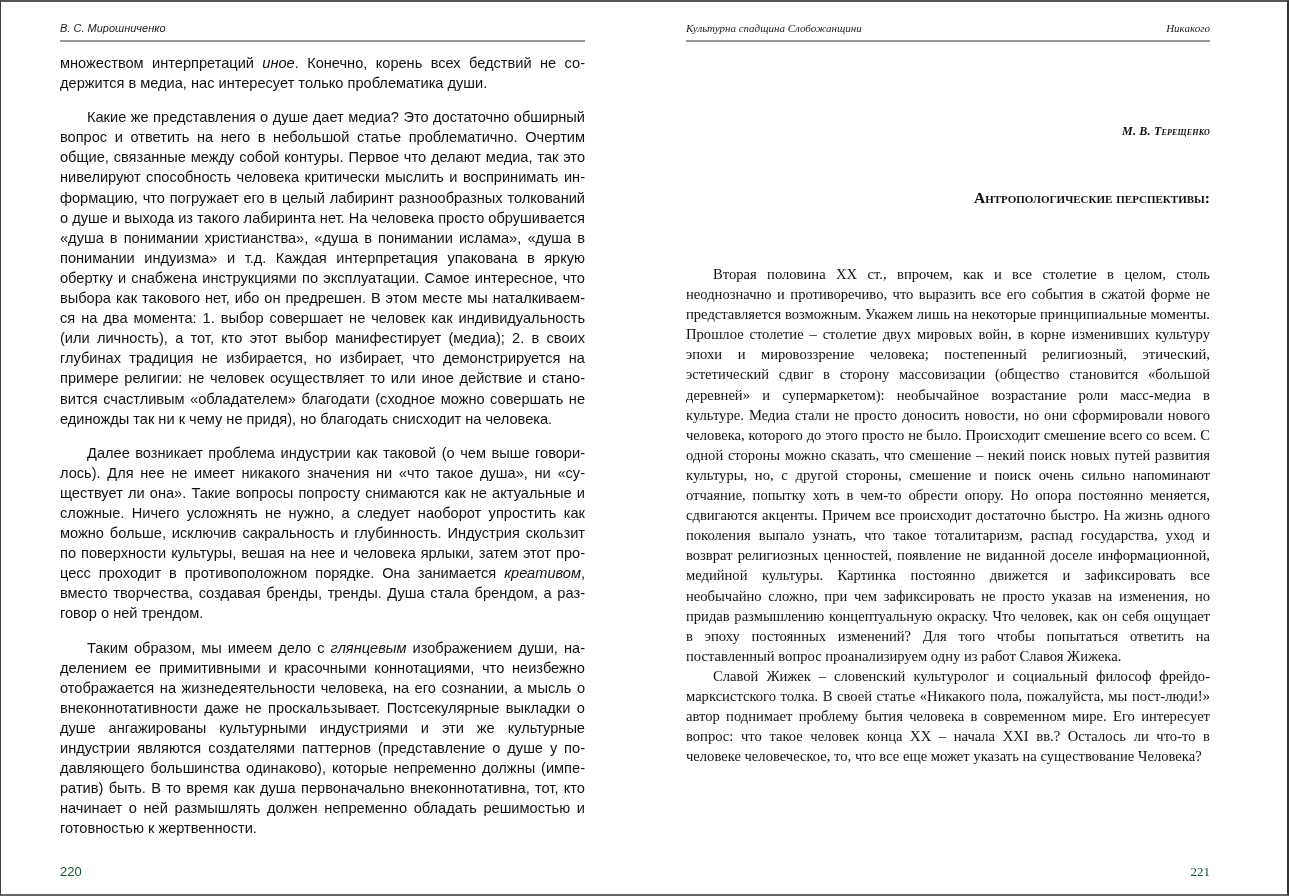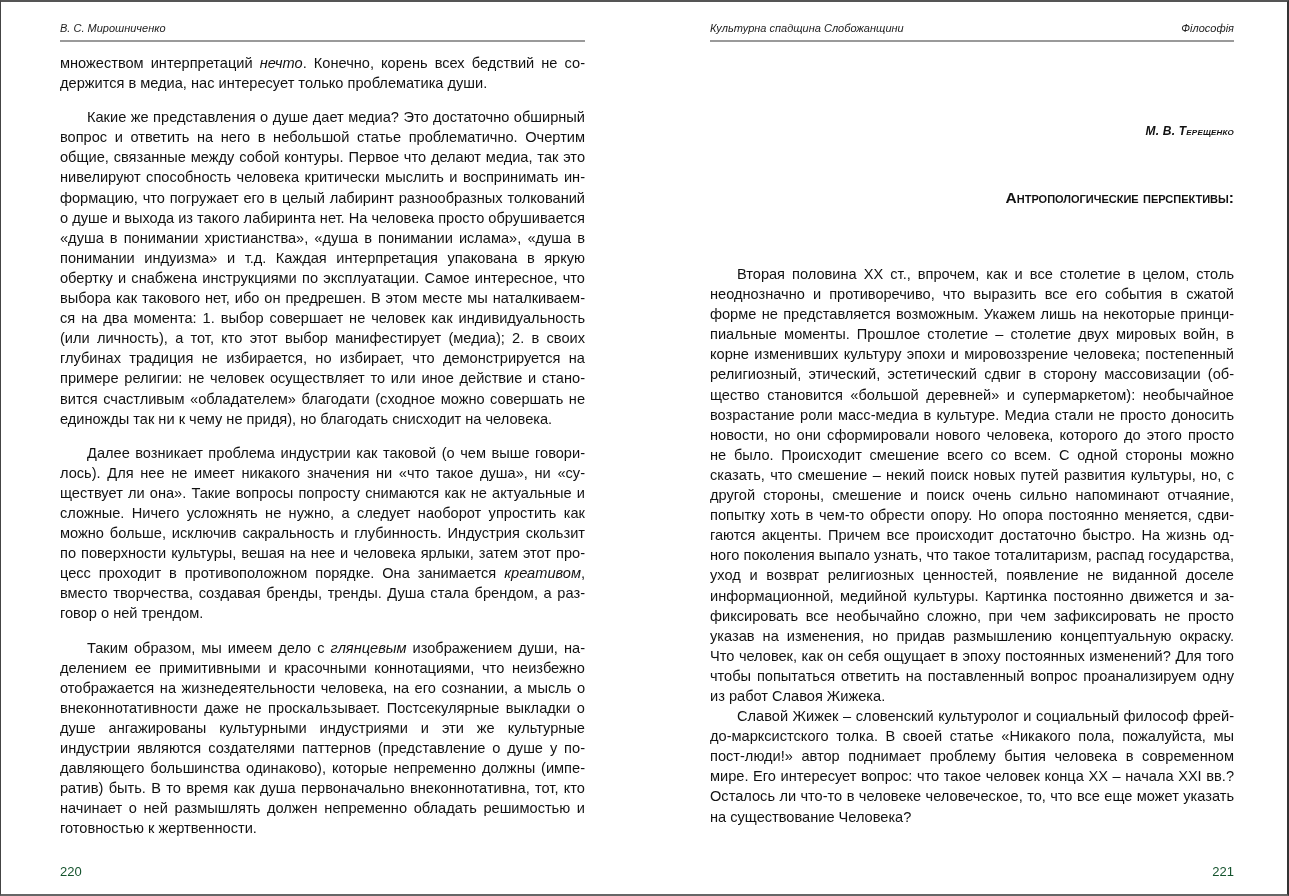--- a/index.html
+++ b/index.html
@@ -10,21 +10,21 @@
     .frame {
       position: absolute; left: 0; top: 0; width: 1289px; height: 896px;
       box-sizing: border-box;
       border-top: 2px solid #555;
       border-left: 1px solid #444;
       border-right: 2px solid #333;
       border-bottom: 2px solid #666;
     }
     .page { position: absolute; top: 0; height: 806px; }
     .page.left { left: 60px; width: 525px; }
-    .page.right { left: 710px; width: 524px; }
+    .page.right { left: 686px; width: 524px; font-family: Liberation Serif, serif; }
     .running-head {
       position: absolute; top: 20px; left: 0; right: 0; height: 16px;
       font-size: 11px; font-style: italic; color: #222;
       display: flex; justify-content: space-between; align-items: center;
     }
     .rule {
       position: absolute; top: 40px; left: 0; right: 0; height: 2px; background: #9a9a9a;
     }
     .body {
       position: absolute; left: 0; right: 0;
@@ -60,38 +60,38 @@
 <div class="frame"></div>
 
 <div class="page left">
   <div class="running-head">
     <span>В. С. Мирошниченко</span>
   </div>
   <div class="rule"></div>
 
   <div class="body">
     <p>
-      <span>множеством интерпретаций </span><em>нечто</em><span>. Конечно, корень всех бедствий не со­держится в медиа, нас интересует только проблематика души.</span>
+      <span>множеством интерпретаций </span><em>иное</em><span>. Конечно, корень всех бедствий не со­держится в медиа, нас интересует только проблематика души.</span>
     </p>
     <p class="indent gap">Какие же представления о душе дает медиа? Это достаточно обширный вопрос и ответить на него в небольшой статье проблематично. Очертим общие, связанные между собой контуры. Первое что делают медиа, так это нивелируют способность человека критически мыслить и воспринимать ин­формацию, что погружает его в целый лабиринт разнообразных толкований о душе и выхода из такого лабиринта нет. На человека просто обрушивает­ся «душа в понимании христианства», «душа в понимании ислама», «душа в понимании индуизма» и т.д. Каждая интерпретация упакована в яркую обертку и снабжена инструкциями по эксплуатации. Самое интересное, что выбора как такового нет, ибо он предрешен. В этом месте мы наталкиваем­ся на два момента: 1. выбор совершает не человек как индивидуальность (или личность), а тот, кто этот выбор манифестирует (медиа); 2. в своих глубинах традиция не избирается, но избирает, что демонстрируется на примере религии: не человек осуществляет то или иное действие и стано­вится счастливым «обладателем» благодати (сходное можно совершать не единожды так ни к чему не придя), но благодать снисходит на человека.</p>
     <p class="indent gap">
       <span>Далее возникает проблема индустрии как таковой (о чем выше говори­лось). Для нее не имеет никакого значения ни «что такое душа», ни «су­ществует ли она». Такие вопросы попросту снимаются как не актуальные и сложные. Ничего усложнять не нужно, а следует наоборот упростить как можно больше, исключив сакральность и глубинность. Индустрия скользит по поверхности культуры, вешая на нее и человека ярлыки, затем этот про­цесс проходит в противоположном порядке. Она занимается </span><em>креативом</em><span>, вместо творчества, создавая бренды, тренды. Душа стала брендом, а раз­говор о ней трендом.</span>
     </p>
     <p class="indent gap">
       <span>Таким образом, мы имеем дело с </span><em>глянцевым</em><span> изображением души, на­делением ее примитивными и красочными коннотациями, что неизбежно отображается на жизнедеятельности человека, на его сознании, а мысль о внеконнотативности даже не проскальзывает. Постсекулярные выклад­ки о душе ангажированы культурными индустриями и эти же культурные индустрии являются создателями паттернов (представление о душе у по­давляющего большинства одинаково), которые непременно должны (импе­ратив) быть. В то время как душа первоначально внеконнотативна, тот, кто начинает о ней размышлять должен непременно обладать решимостью и готовностью к жертвенности.</span>
     </p>
   </div>
 
   <div class="folio">220</div>
 </div>
 
 <div class="page right">
   <div class="running-head">
     <span>Культурна спадщина Слобожанщини</span>
-    <span>Філософія</span>
+    <span>Никакого</span>
   </div>
   <div class="rule"></div>
 
   <div class="author">
     <span>М. В. </span><span class="sc">Терещенко</span>
   </div>
 
   <div class="title">
     <div>Антропологические перспективы:</div>
   </div>

